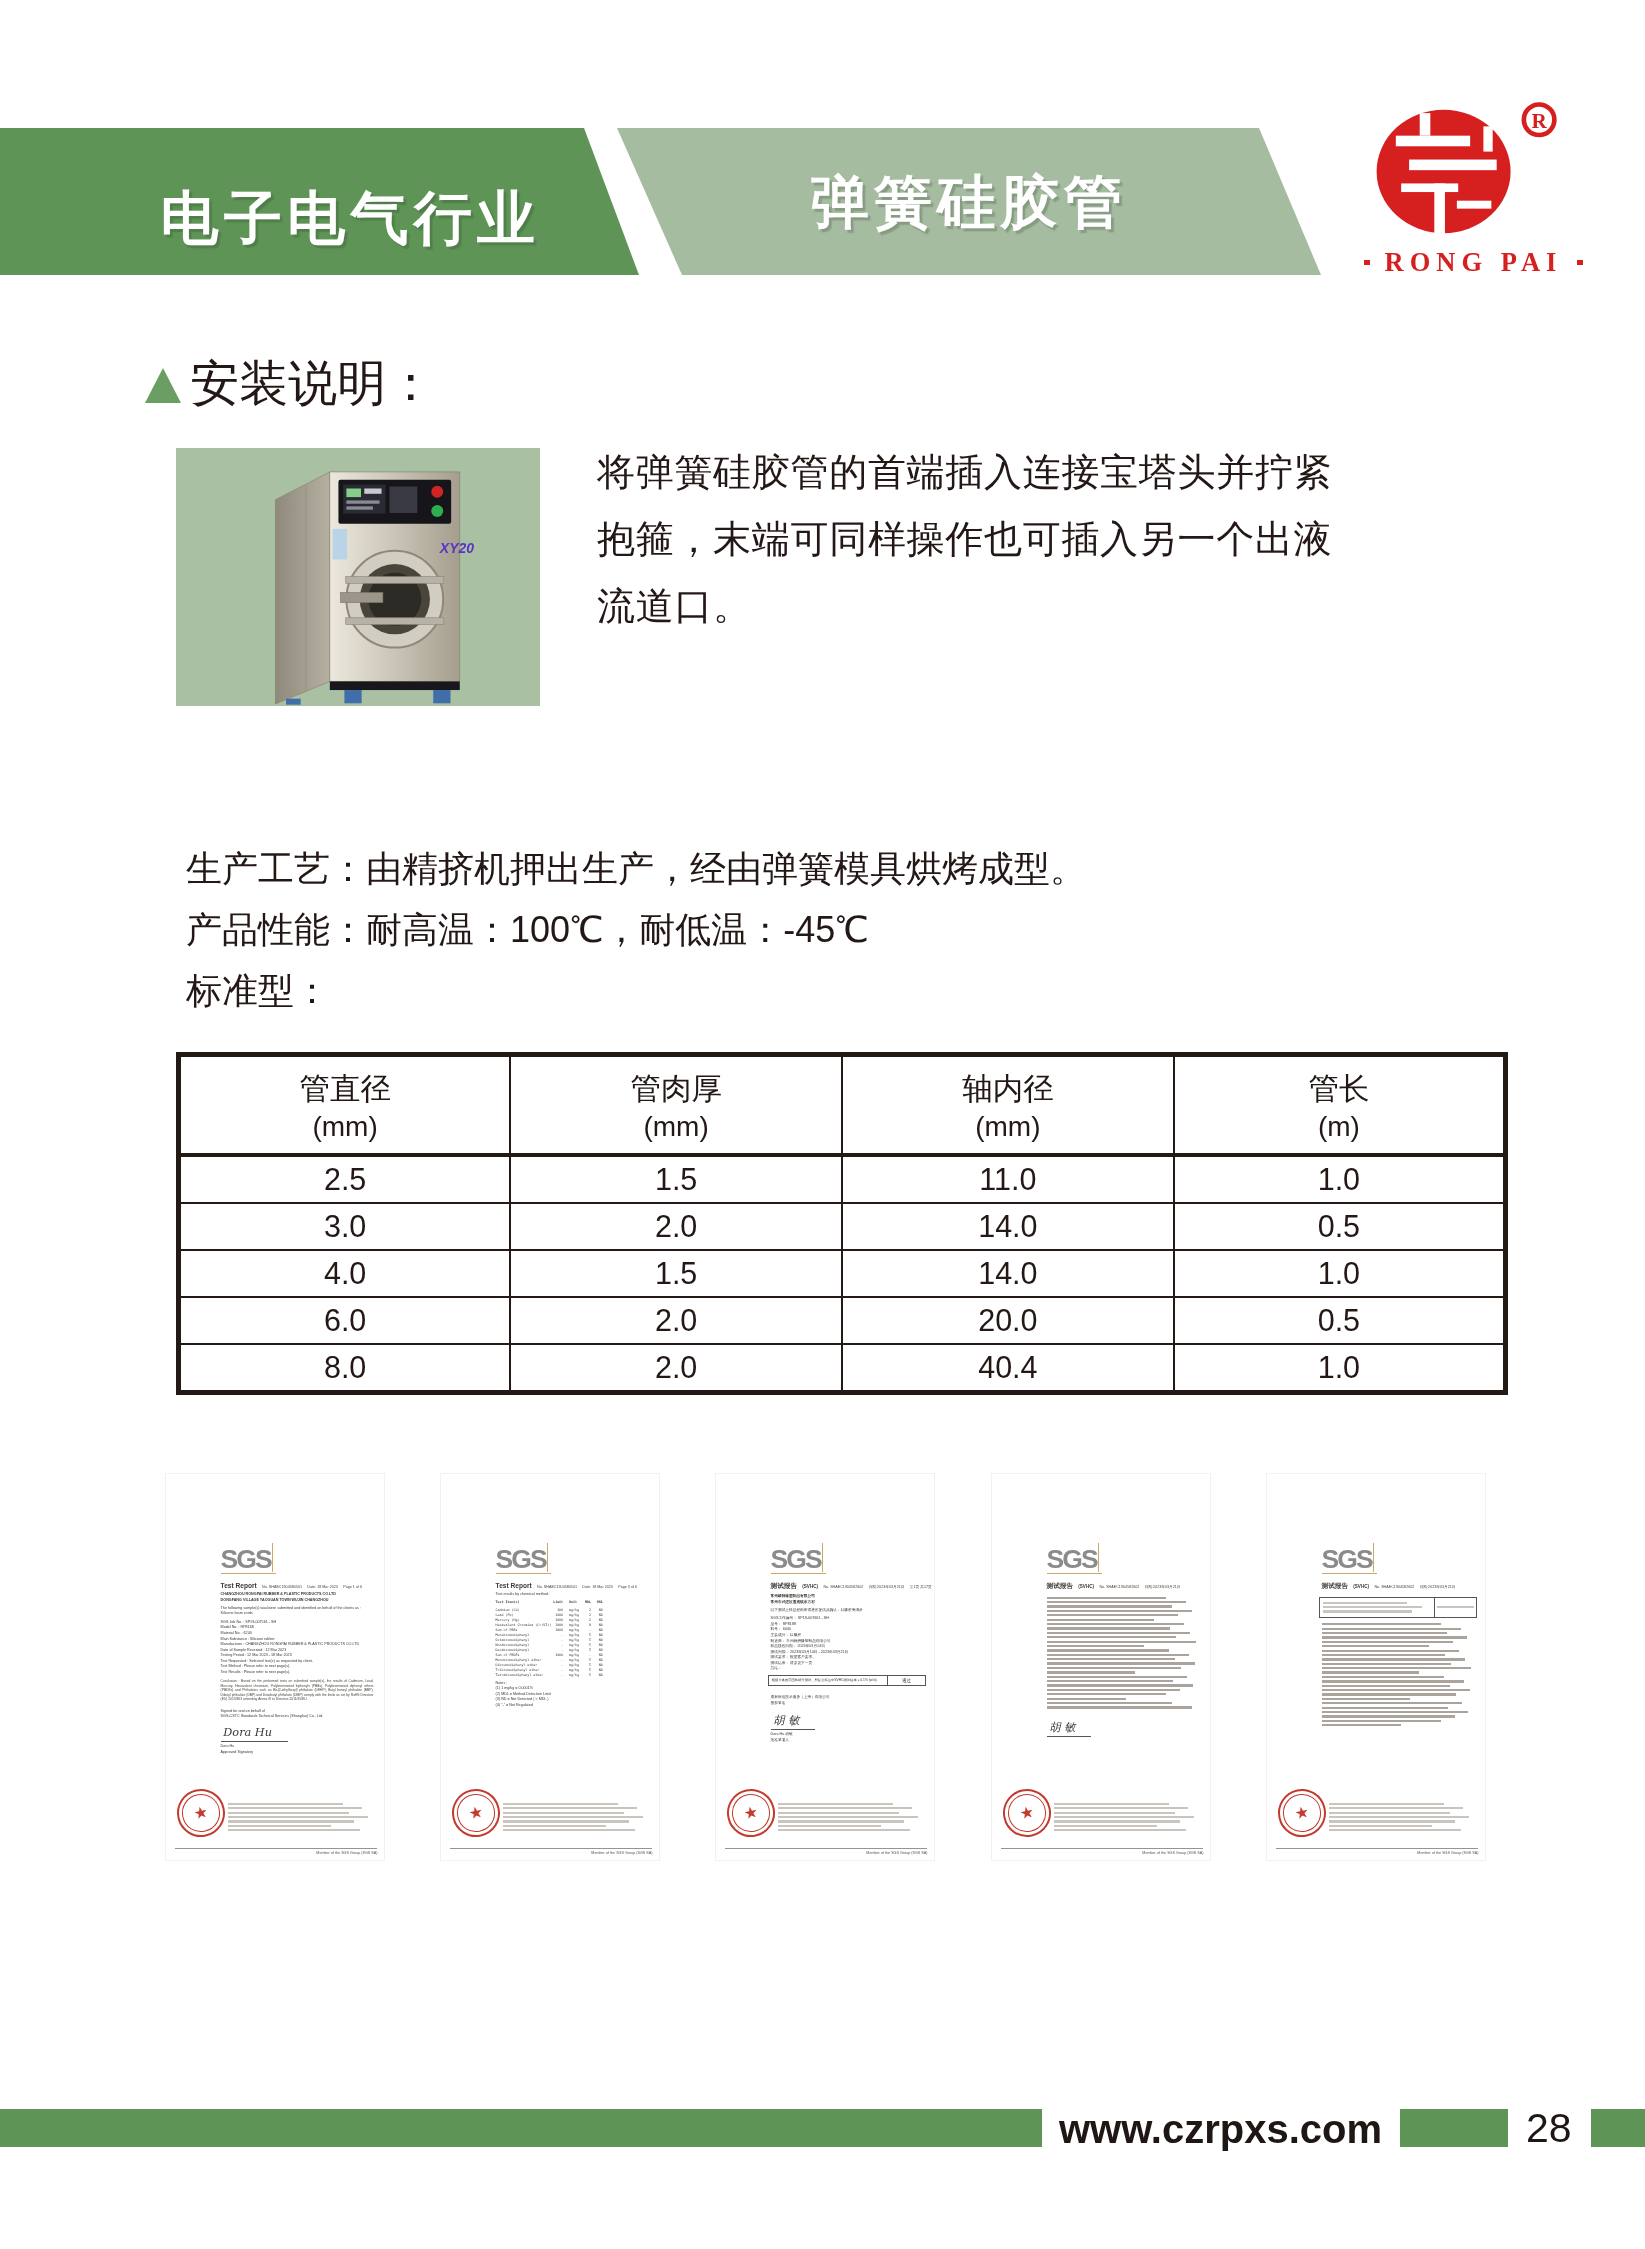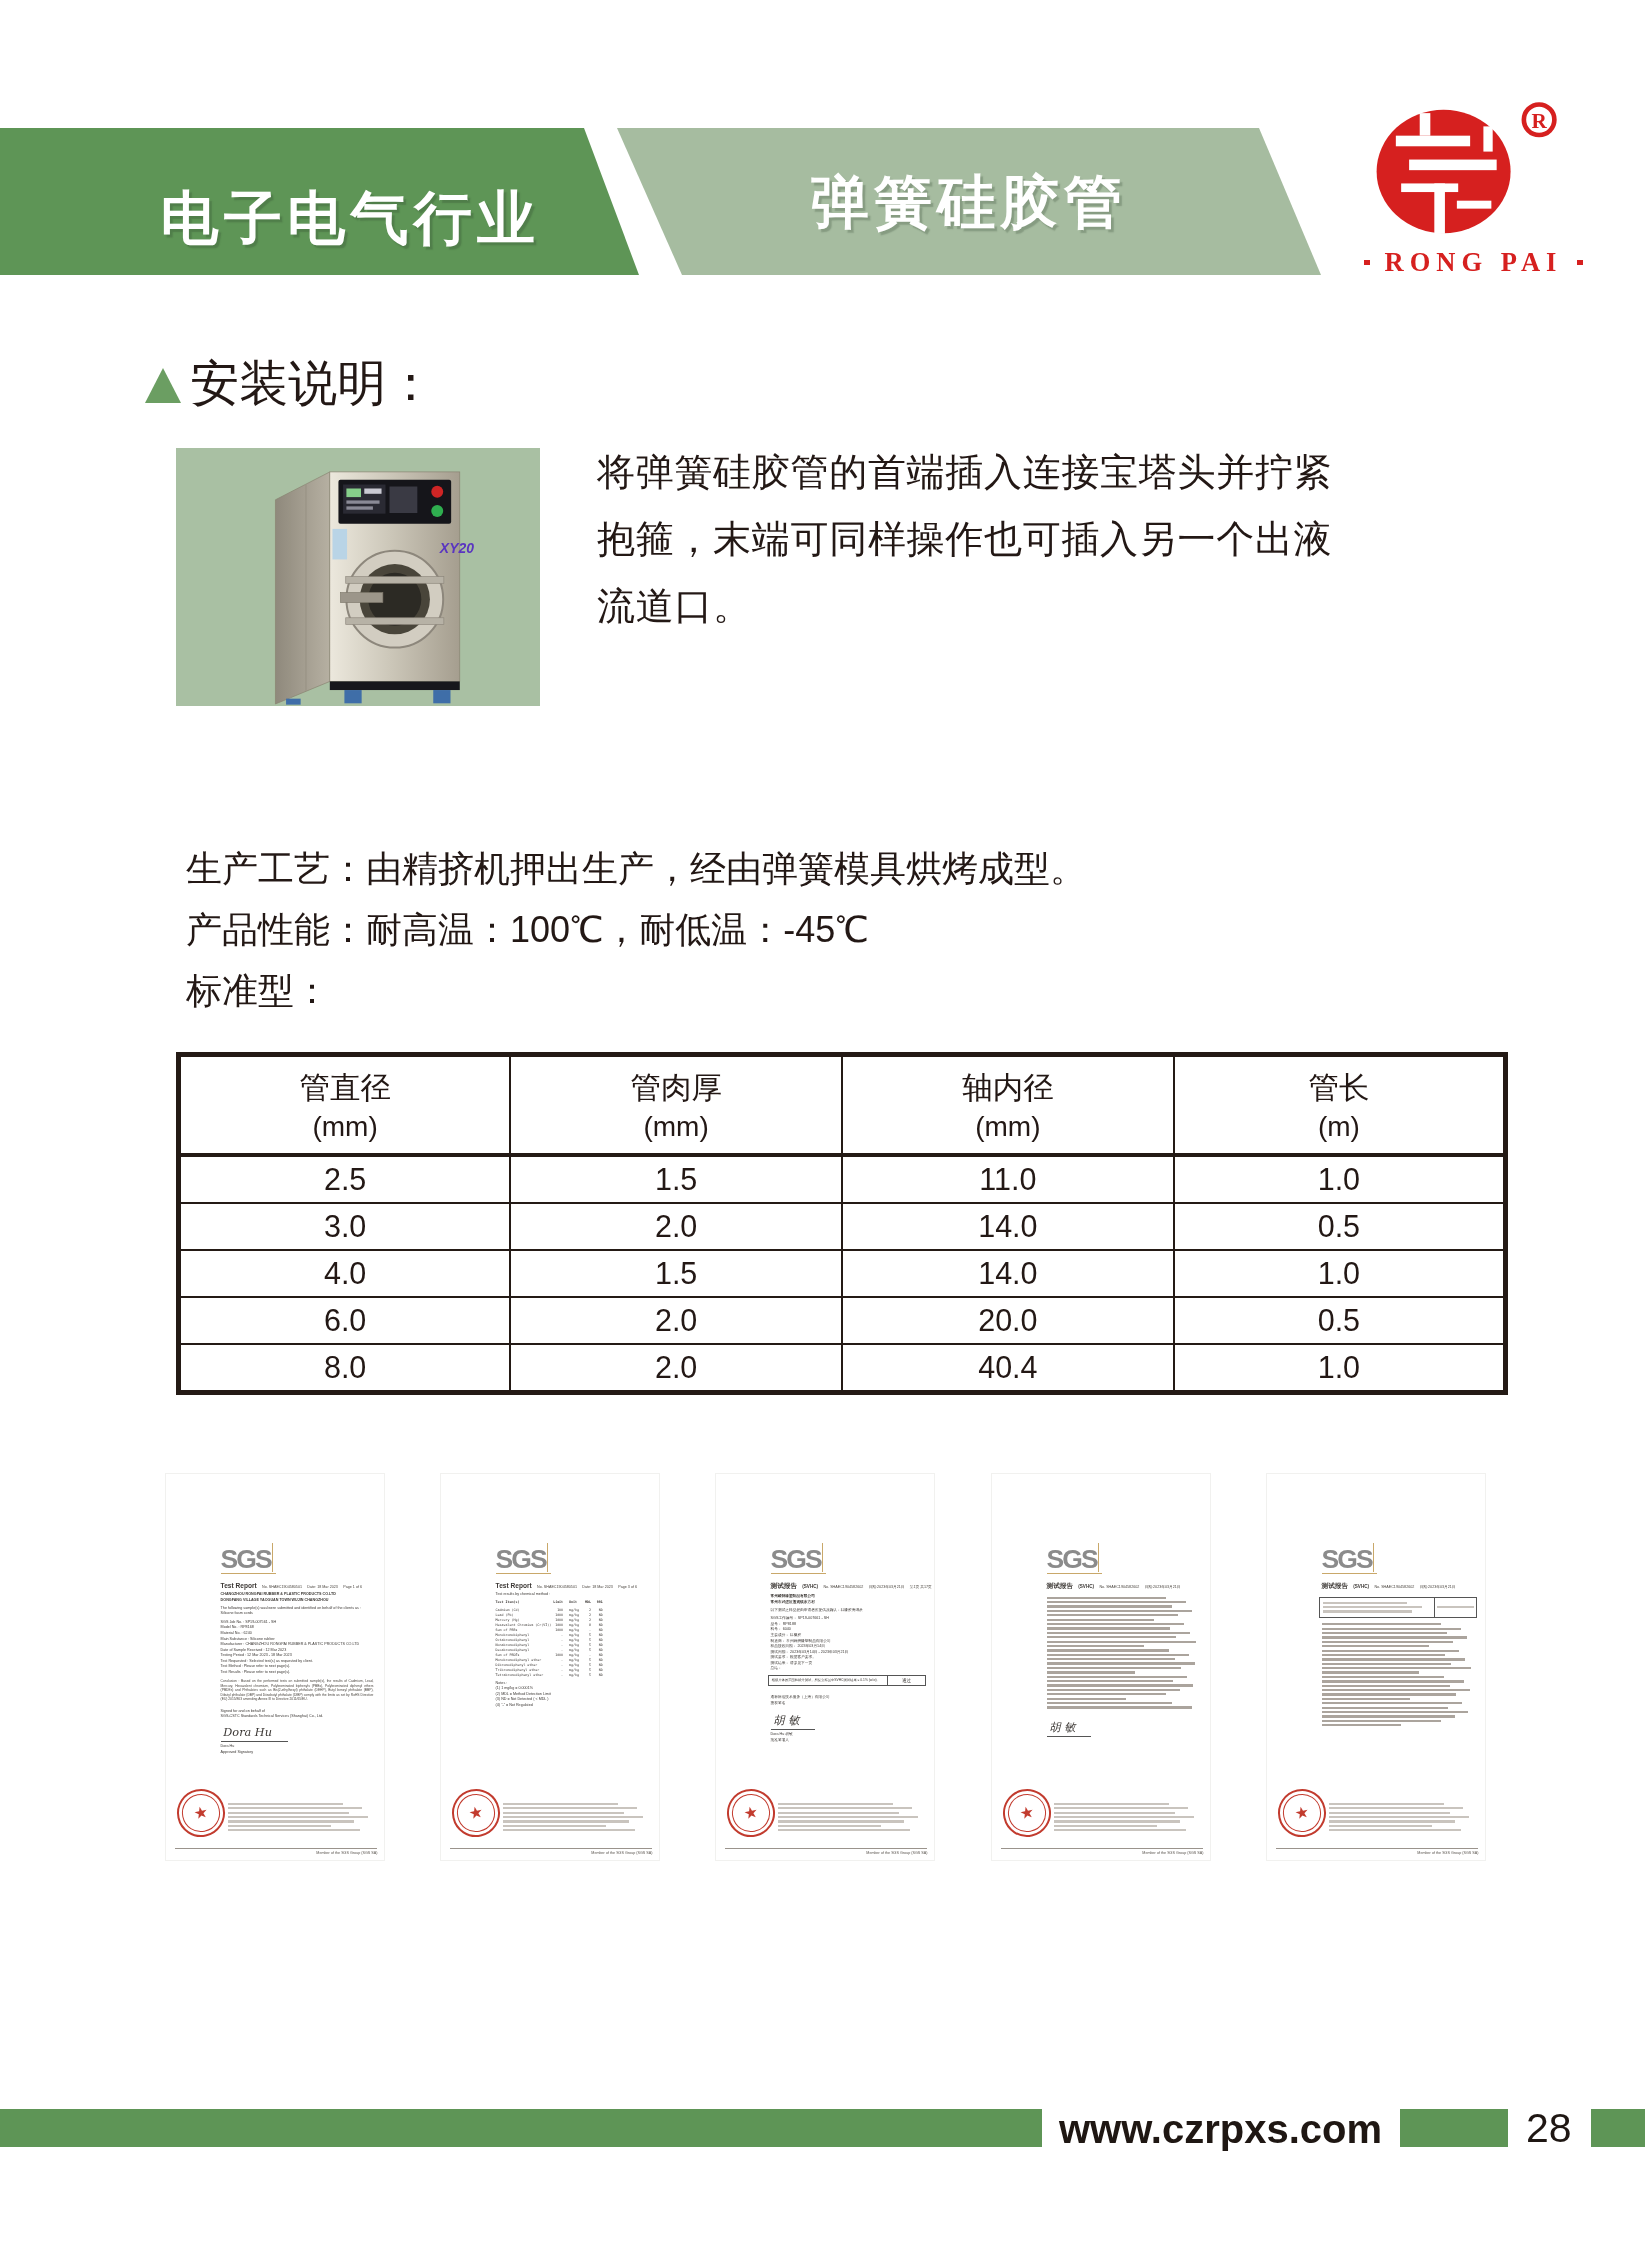--- a/index.html
+++ b/index.html
@@ -38,21 +38,21 @@
 
   
   .spec{position:absolute;left:186px;top:838px;font-size:36px;line-height:61px;white-space:pre-line;}
 
   .spec-table{position:absolute;left:176px;top:1052px;width:1332px;border-collapse:collapse;
               table-layout:fixed;border:5.3px solid #241a15;}
   .spec-table th,.spec-table td{border:2px solid #241a15;text-align:center;vertical-align:middle;
               font-weight:400;padding:0;}
   .spec-table thead th{border-bottom:4.6px solid #241a15;height:96px;}
   .spec-table tbody td{height:45px;font-size:30.5px;}
-  .hd-title{font-size:30.5px;line-height:42px;font-family:Liberation Serif, serif;}
+  .hd-title{font-size:30.5px;line-height:42px;}
   .hd-unit{font-size:28px;line-height:35px;}
 
   
   .cert{position:absolute;top:1473px;width:220px;height:388px;background:#fff;color:#3c3835;
         border:0.7px solid #f1f1ef;box-sizing:border-box;padding-left:44px;}
   .sgs-wrap{margin:69px 0 0 10.6px;display:inline-block;border-bottom:1.3px solid #c9a86a;padding:0 2.7px 1.3px 0;}
   .sgs-text{font-size:26.5px;font-weight:700;color:#8b8b8b;letter-spacing:-2px;line-height:25px;}
   .sgs-bar{display:inline-block;width:1.3px;height:29px;background:#c9a86a;vertical-align:bottom;margin-left:1.3px;}
   .trow{display:flex;gap:5.3px;align-items:baseline;margin:8px 10.6px 2.7px 10.6px;flex-wrap:nowrap;}
   .ct{font-size:6.6px;font-weight:700;white-space:nowrap;}

